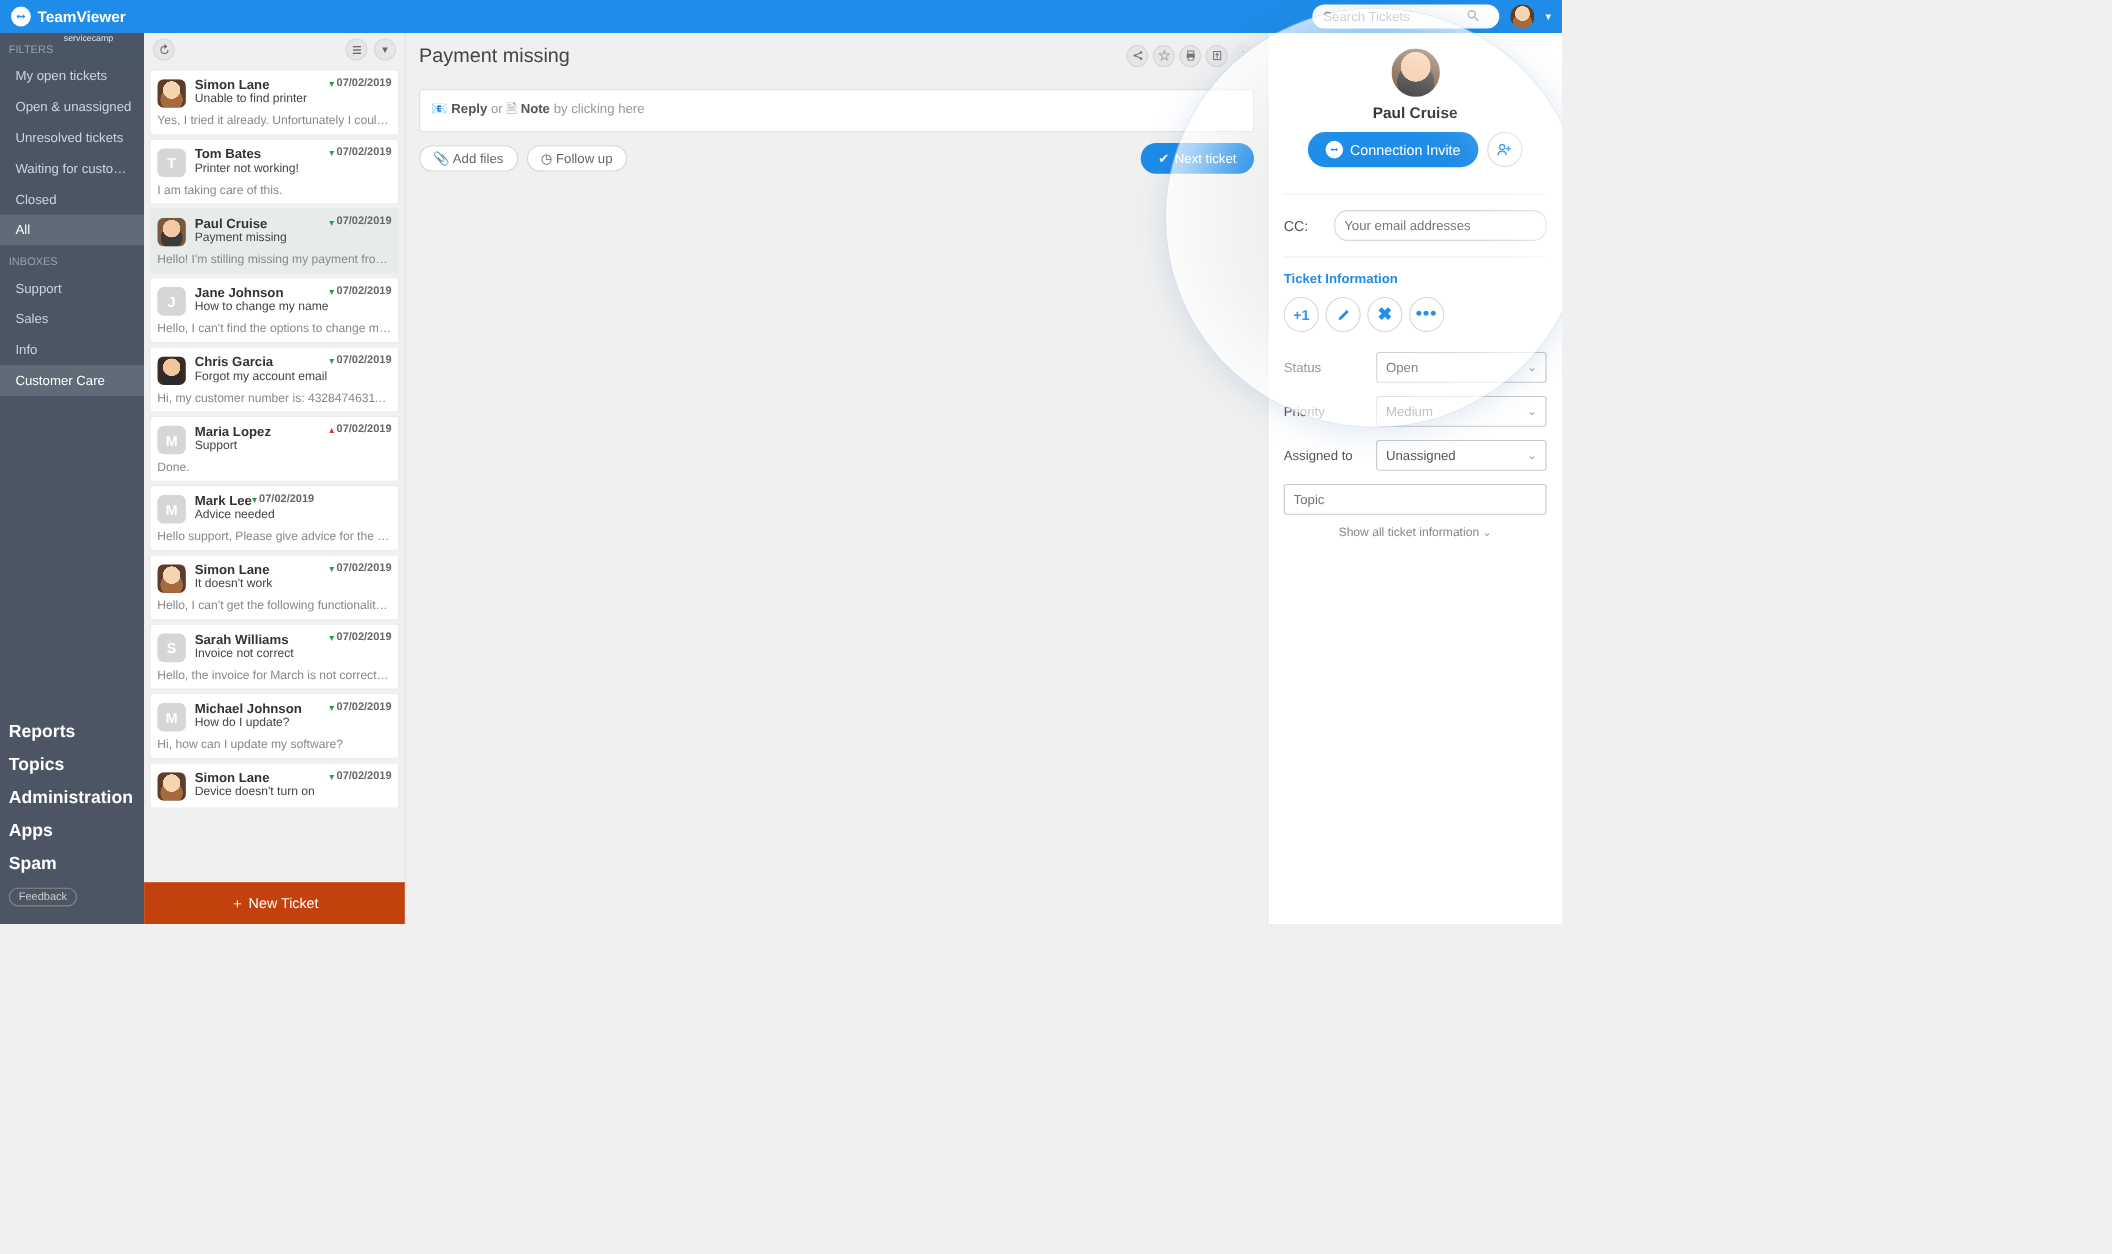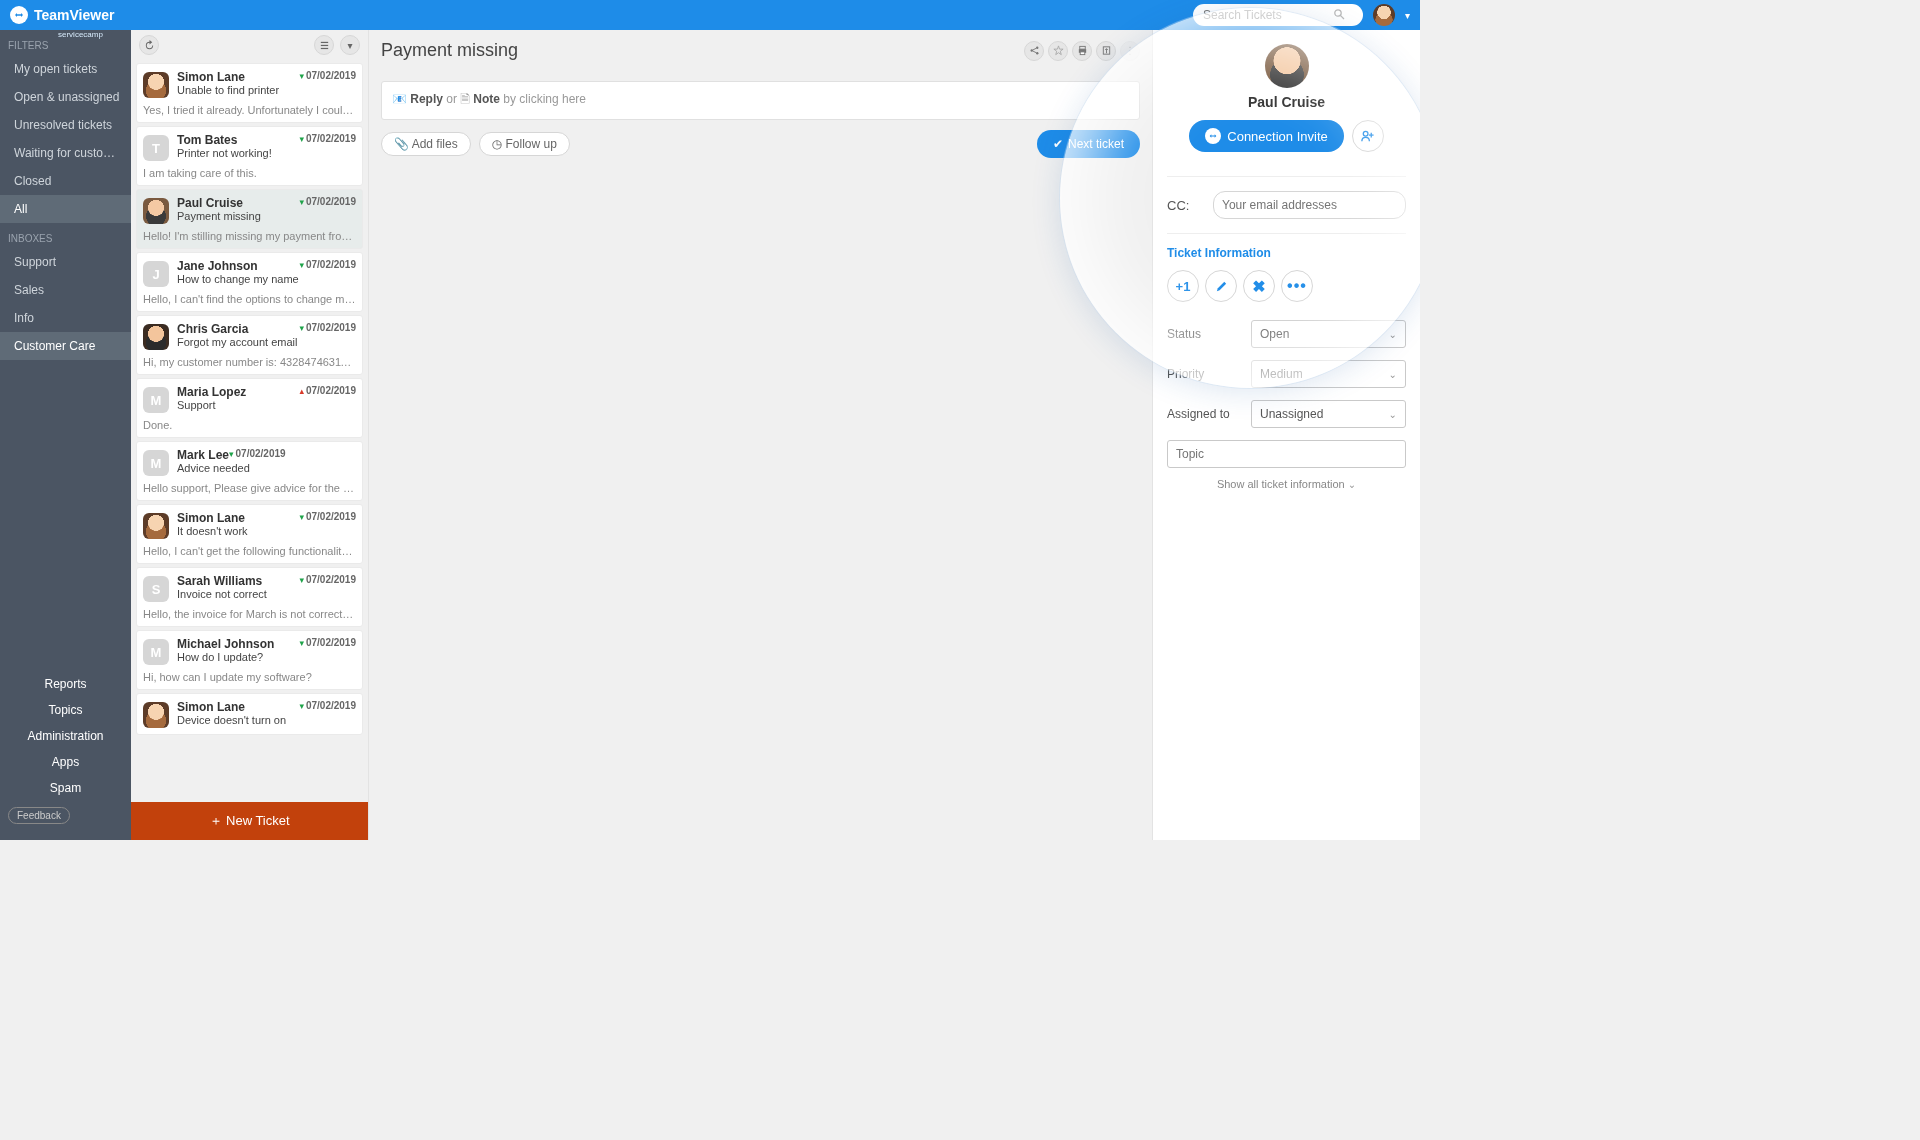--- a/index.html
+++ b/index.html
@@ -19,21 +19,21 @@
 
   
   .layout { display:flex; height:calc(100% - 30px); }
 
   
   .sidebar { width:131px; background:#4b5563; color:#d1d5db; display:flex; flex-direction:column; font-size:12px; flex-shrink:0;}
   .sb-section-title { color:#9aa3ae; font-size:10px; padding:10px 8px 4px; }
   .sb-item { padding:7px 8px 7px 14px; color:#cfd5db; cursor:pointer; white-space:nowrap; overflow:hidden; text-overflow:ellipsis;}
   .sb-item.active { background:#5f6b77; color:#fff;}
   .sb-bottom { margin-top:auto; padding-bottom:10px;}
-  .sb-bottom .sb-item { font-weight:400; color:#fff; font-size:12px; padding:6px 8px;text-align:center;}
+  .sb-bottom .sb-item { font-weight:700; color:#fff; font-size:16px; padding:6px 8px;}
   .feedback { border:1px solid #888; border-radius:10px; font-size:10px; padding:2px 8px; color:#ccc; margin:6px 8px; display:inline-block;}
 
   
   .ticket-col { width:238px; background:#f0f0f0; border-right:1px solid #e3e3e3; display:flex; flex-direction:column; flex-shrink:0;}
   .ticket-col-top { height:30px; display:flex; align-items:center; padding:0 8px; gap:6px;}
   .circle-btn { width:20px; height:20px; border-radius:50%; background:#e6e6e6; display:flex; align-items:center; justify-content:center; cursor:pointer; color:#666; font-size:10px; border:1px solid #d7d7d7;}
   .ticket-col-top .spacer { flex:1; }
   .ticket-list { flex:1; overflow-y:auto; }
   .ticket-card { background:#fff; border:1px solid #eaeaea; border-radius:3px; margin:3px 5px; padding:6px 6px 6px 6px; cursor:pointer; }
   .ticket-card.selected { background:#e7eceb; }

